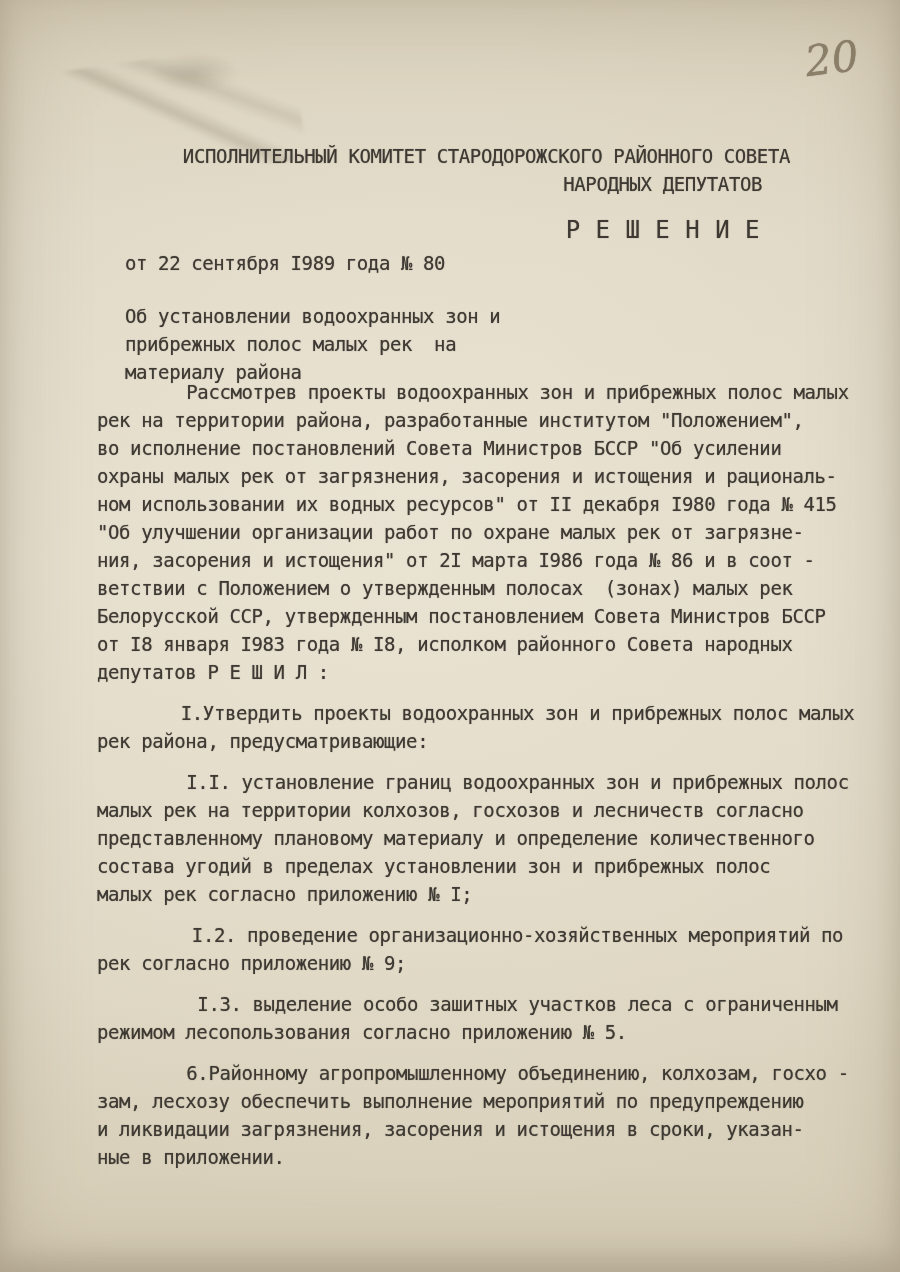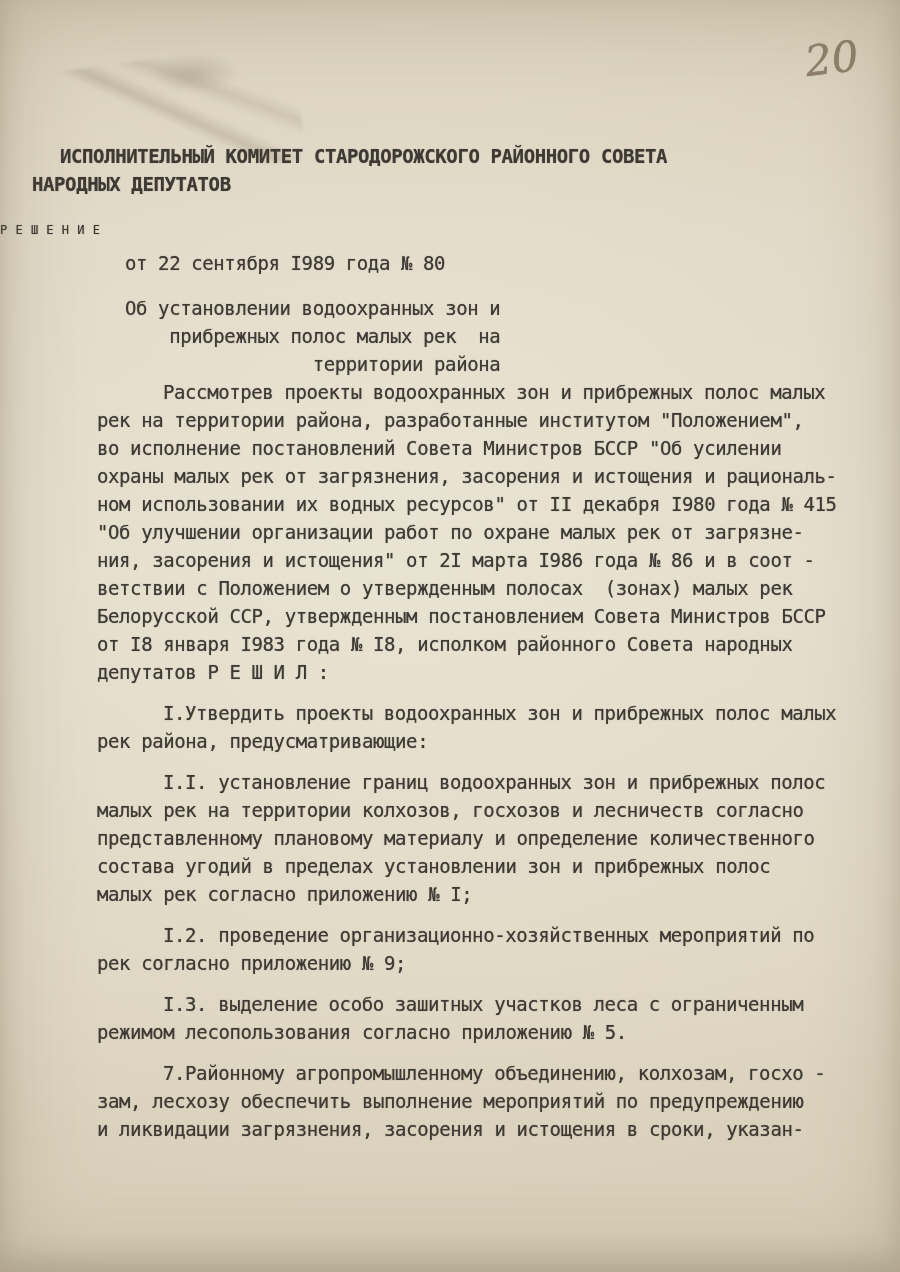--- a/index.html
+++ b/index.html
@@ -38,28 +38,28 @@
     font-family: "DejaVu Serif", "Liberation Serif", serif;
     font-style: italic; font-size: 42px; line-height: 1;
     transform: rotate(-7deg);
     color: var(--pencil, #857862);
     opacity: 0.9;
   }
 
   
   .typed { text-shadow: 0 0 1px rgba(62,58,51,0.65); }
   .line { white-space: pre; line-height: 28px; font-size: 19px; letter-spacing: -0.4px; }
-  .header-block { position: absolute; left: 60px; right: 110px; top: 142px; text-align: left; font-weight: bold; }
-  .title-line { position: absolute; left: 0; width: 760px; top: 216px; text-align: left;
-                font-size: 12px; letter-spacing: 0.5px; }
+  .header-block { position: absolute; left: 60px; right: 110px; top: 142px; text-align: right; }
+  .title-line { position: absolute; left: 0; width: 760px; top: 216px; text-align: right;
+                font-size: 24px; letter-spacing: 0.5px; }
   .date-line { position: absolute; left: 125px; top: 249px; }
-  .subject-block { position: absolute; left: 125px; top: 294px; text-align: right; }
+  .subject-block { position: absolute; left: 125px; top: 302px; }
   .body-block { position: absolute; left: 97px; top: 378px; width: 775px; }
   .para { margin-bottom: 13px; }
-  .line.indent { padding-left: 66px; }
+  .line.indent { padding-left: 66px; text-align: center; }
 </style>
 </head>
 <body style="--ink: #3e3a33; --pencil: #857862;">
 
 <div class="page typed">
 
   <div class="smudge smudge-a"></div>
   <div class="smudge smudge-b"></div>
 
   <div class="page-number">20</div>
@@ -69,21 +69,21 @@
     <div class="line" style="transform: translateX(-28px);">НАРОДНЫХ ДЕПУТАТОВ</div>
   </div>
 
   <div class="title-line line">Р Е Ш Е Н И Е</div>
 
   <div class="date-line line">от 22 сентября I989 года № 80</div>
 
   <div class="subject-block">
       <div class="line">Об установлении водоохранных зон и</div>
       <div class="line">прибрежных полос малых рек  на</div>
-      <div class="line">территории района</div>
+      <div class="line">материалу района</div>
     </div>
 
   <div class="body-block">
       <div class="para">
         <div class="line indent">Рассмотрев проекты водоохранных зон и прибрежных полос малых</div>
         <div class="line">рек на территории района, разработанные институтом "Положением",</div>
         <div class="line">во исполнение постановлений Совета Министров БССР "Об усилении</div>
         <div class="line">охраны малых рек от загрязнения, засорения и истощения и рациональ-</div>
         <div class="line">ном использовании их водных ресурсов" от II декабря I980 года № 415</div>
         <div class="line">"Об улучшении организации работ по охране малых рек от загрязне-</div>
@@ -106,20 +106,21 @@
       </div>
       <div class="para">
         <div class="line indent">I.2. проведение организационно-хозяйственных мероприятий по</div>
         <div class="line">рек согласно приложению № 9;</div>
       </div>
       <div class="para">
         <div class="line indent">I.3. выделение особо зашитных участков леса с ограниченным</div>
         <div class="line">режимом лесопользования согласно приложению № 5.</div>
       </div>
       <div class="para">
-        <div class="line indent">7.Районному агропромышленному объединению, колхозам, госхо -</div>
+        <div class="line indent">6.Районному агропромышленному объединению, колхозам, госхо -</div>
         <div class="line">зам, лесхозу обеспечить выполнение мероприятий по предупреждению</div>
         <div class="line">и ликвидации загрязнения, засорения и истощения в сроки, указан-</div>
+        <div class="line">ные в приложении.</div>
       </div>
     </div>
 
   <div class="vignette"></div>
 </div>
 
 </body></html>

